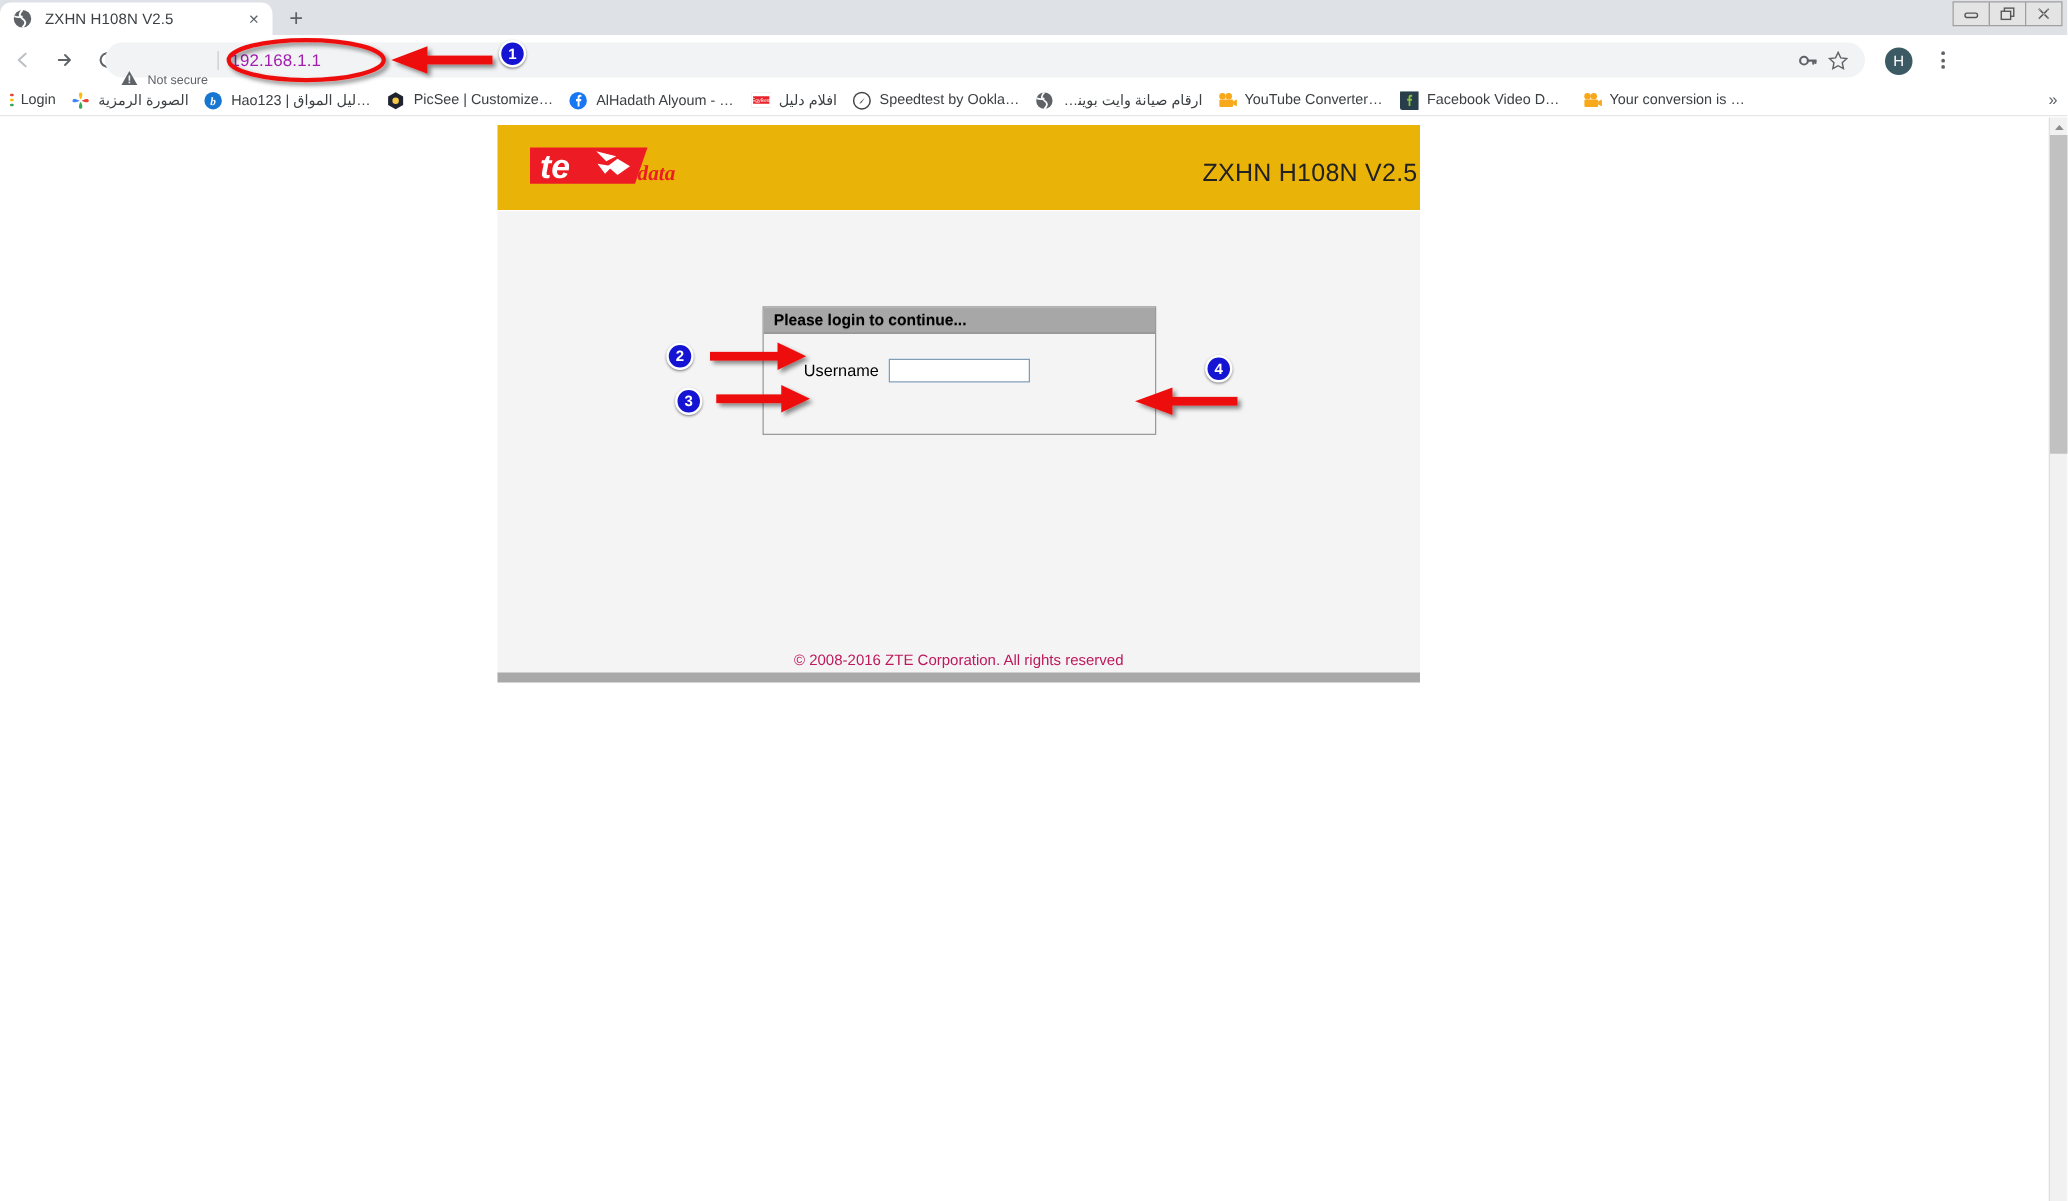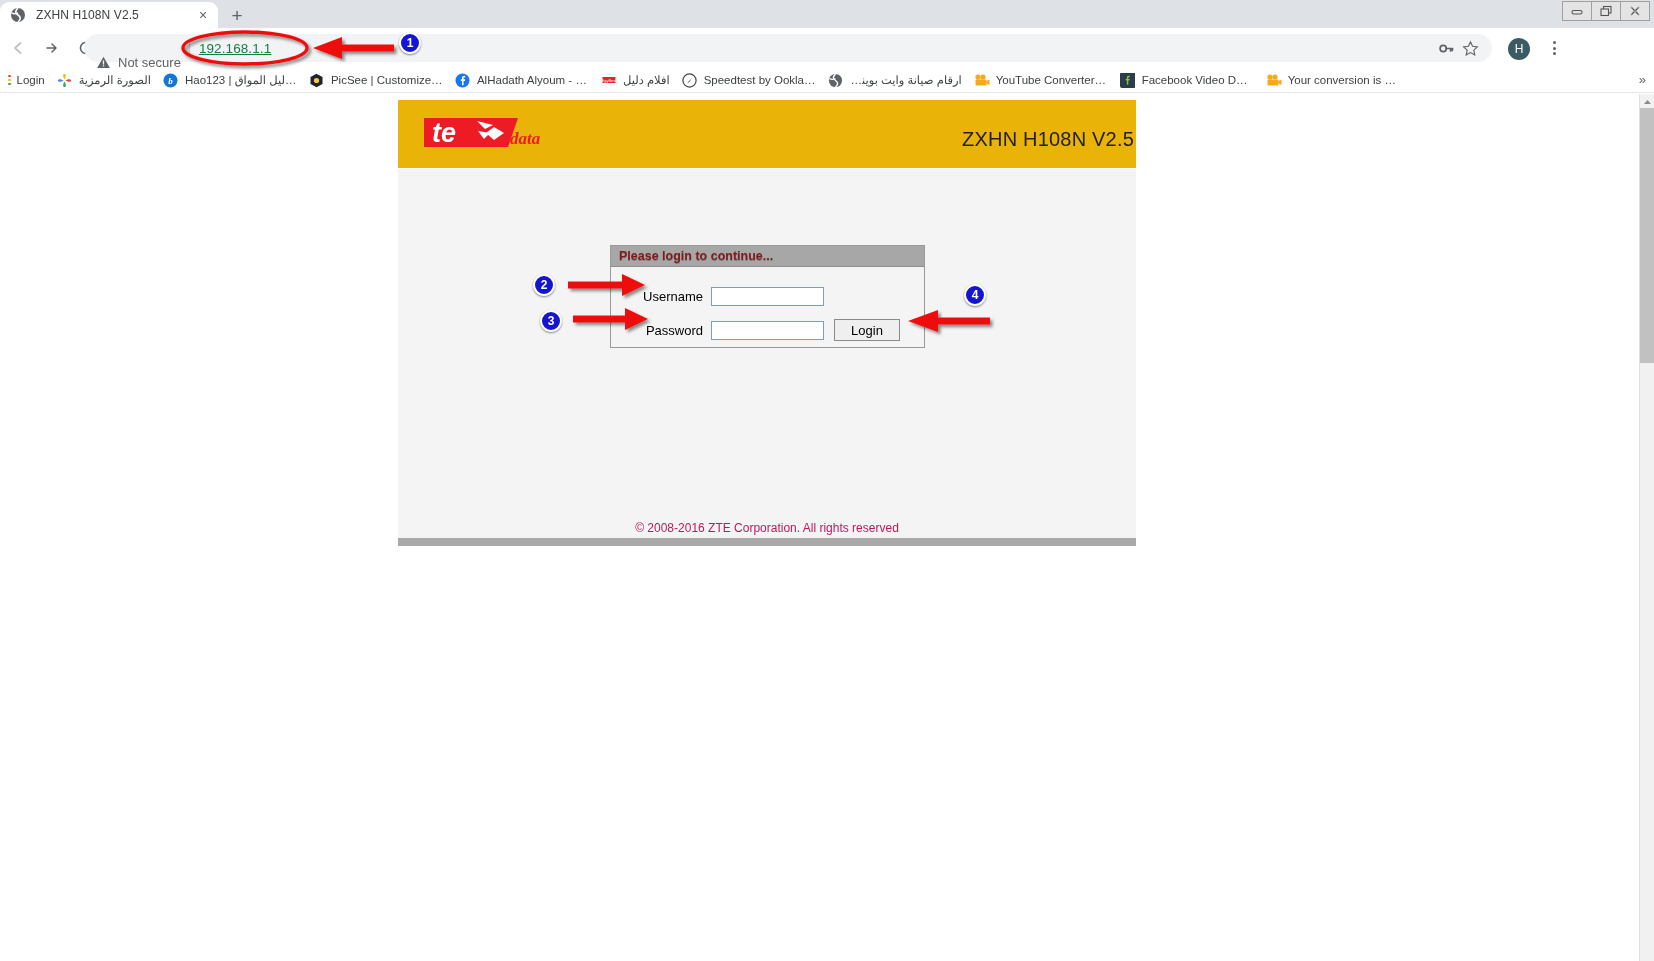--- a/index.html
+++ b/index.html
@@ -74,30 +74,30 @@
 
   .omnibox {
     position: absolute; left: 84px; top: 6px;
     width: 1408px; height: 28px;
     background: #f1f3f4;
     border-radius: 14px;
     display: flex; align-items: center;
     padding: 0 10px 0 12px;
   }
   .omni-warn {
-    display:flex; flex: 0 0 auto;
-    color: #5f6368; font-size: 13px; margin-top: 32px;
+    display:flex; align-items:center; flex: 0 0 auto;
+    color: #5f6368; font-size: 10px; margin-top: 32px;
   }
   .omni-warn .tri { margin-right: 7px; display:block; }
   .omni-sep {
     width: 1px; height: 15px; background: #c9ccd0; margin: 0 9px 0 8px;
     flex: 0 0 1px;
   }
   .omni-url {
-    flex: 1 1 auto; font-size: 13.5px; color: #15803d; letter-spacing: .1px; text-decoration: underline;
+    flex: 1 1 auto; font-size: 13.5px; color: #a21caf; letter-spacing: .1px;
   }
   .omni-icon {
     width: 24px; height: 24px; flex: 0 0 24px;
     display:flex;align-items:center;justify-content:center; color:#5f6368;
   }
   .avatar {
     position: absolute; left: 1508px; top: 10px;
     width: 22px; height: 22px; border-radius: 50%;
     background: #3c5a63; color: #fff;
     display:flex;align-items:center;justify-content:center;
@@ -202,21 +202,21 @@
     background: #f4f4f4;
     border: 1px solid #9a9a9a;
   }
   .login-hdr {
     height: 21px; background: #a7a7a7;
     display:flex; align-items:center;
     padding-left: 8px;
     border-bottom: 1px solid #8d8d8d;
   }
   .login-hdr span {
-    font-size: 12.5px; font-weight: bold; color: #7f1d1d;
+    font-size: 12.5px; font-weight: bold; color: #000000;
     text-shadow: 0 1px 0 rgba(0,0,0,.25);
   }
   .form-row {
     display: flex; align-items: center; height: 30px;
     padding-left: 8px;
   }
   .form-row.r1 { margin-top: 14px; }
   .form-row.r2 { margin-top: 4px; }
   .f-label {
     width: 92px; text-align: right; padding-right: 8px;
@@ -493,25 +493,20 @@
       <div class="login-box" style="left:212px; top:76px;">
         <div class="login-hdr">
           <span>Please login to continue...</span>
         </div>
 
         <div class="form-row r1">
           <span class="f-label">Username</span>
           <input class="f-input" type="text" placeholder="" style="">
         </div>
 
-        <div class="form-row r2">
-          <span class="f-label">Password</span>
-          <input class="f-input" type="password" placeholder="" style="">
-          <button class="login-btn">Login</button>
-        </div>
       </div>
     </div>
 
     <div class="panel-bottom">
       <span class="copyright">© 2008-2016 ZTE Corporation. All rights reserved</span>
     </div>
     <div class="page-footbar"></div>
   </div>
 
   <div class="scroll-track">

